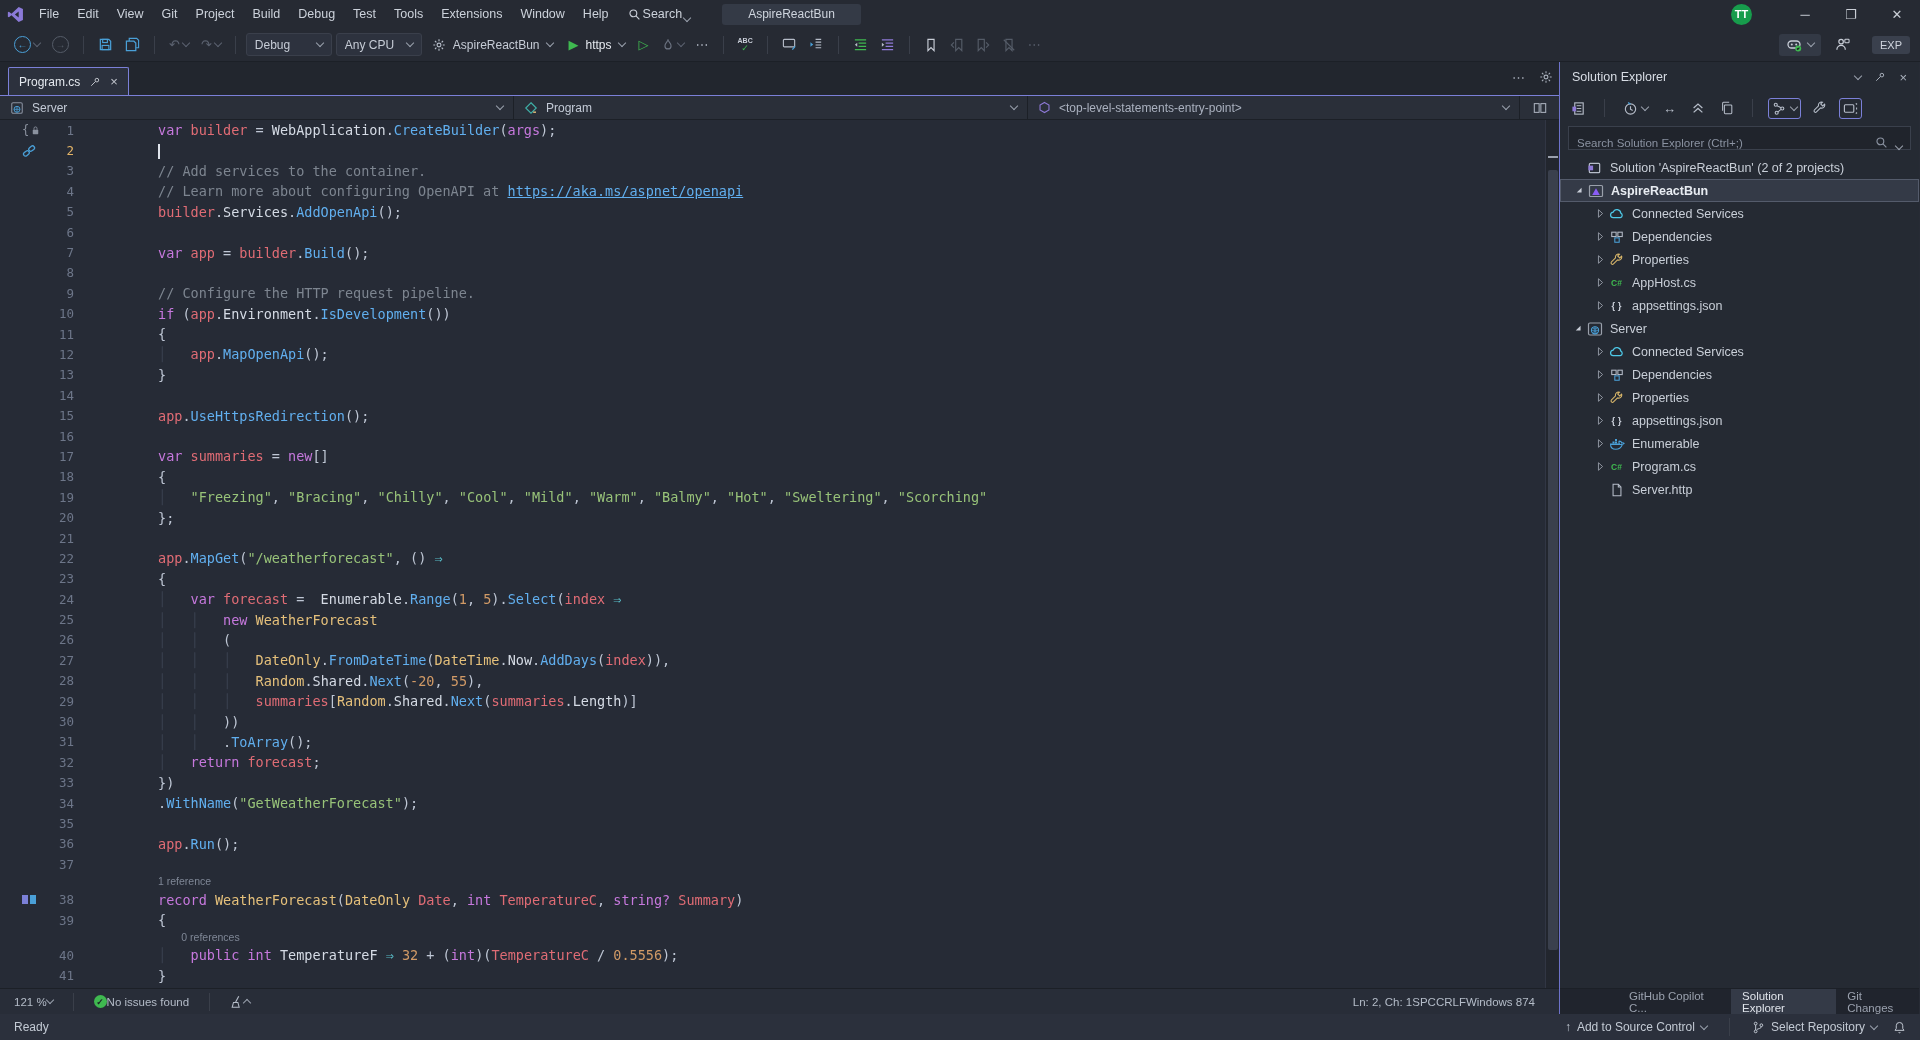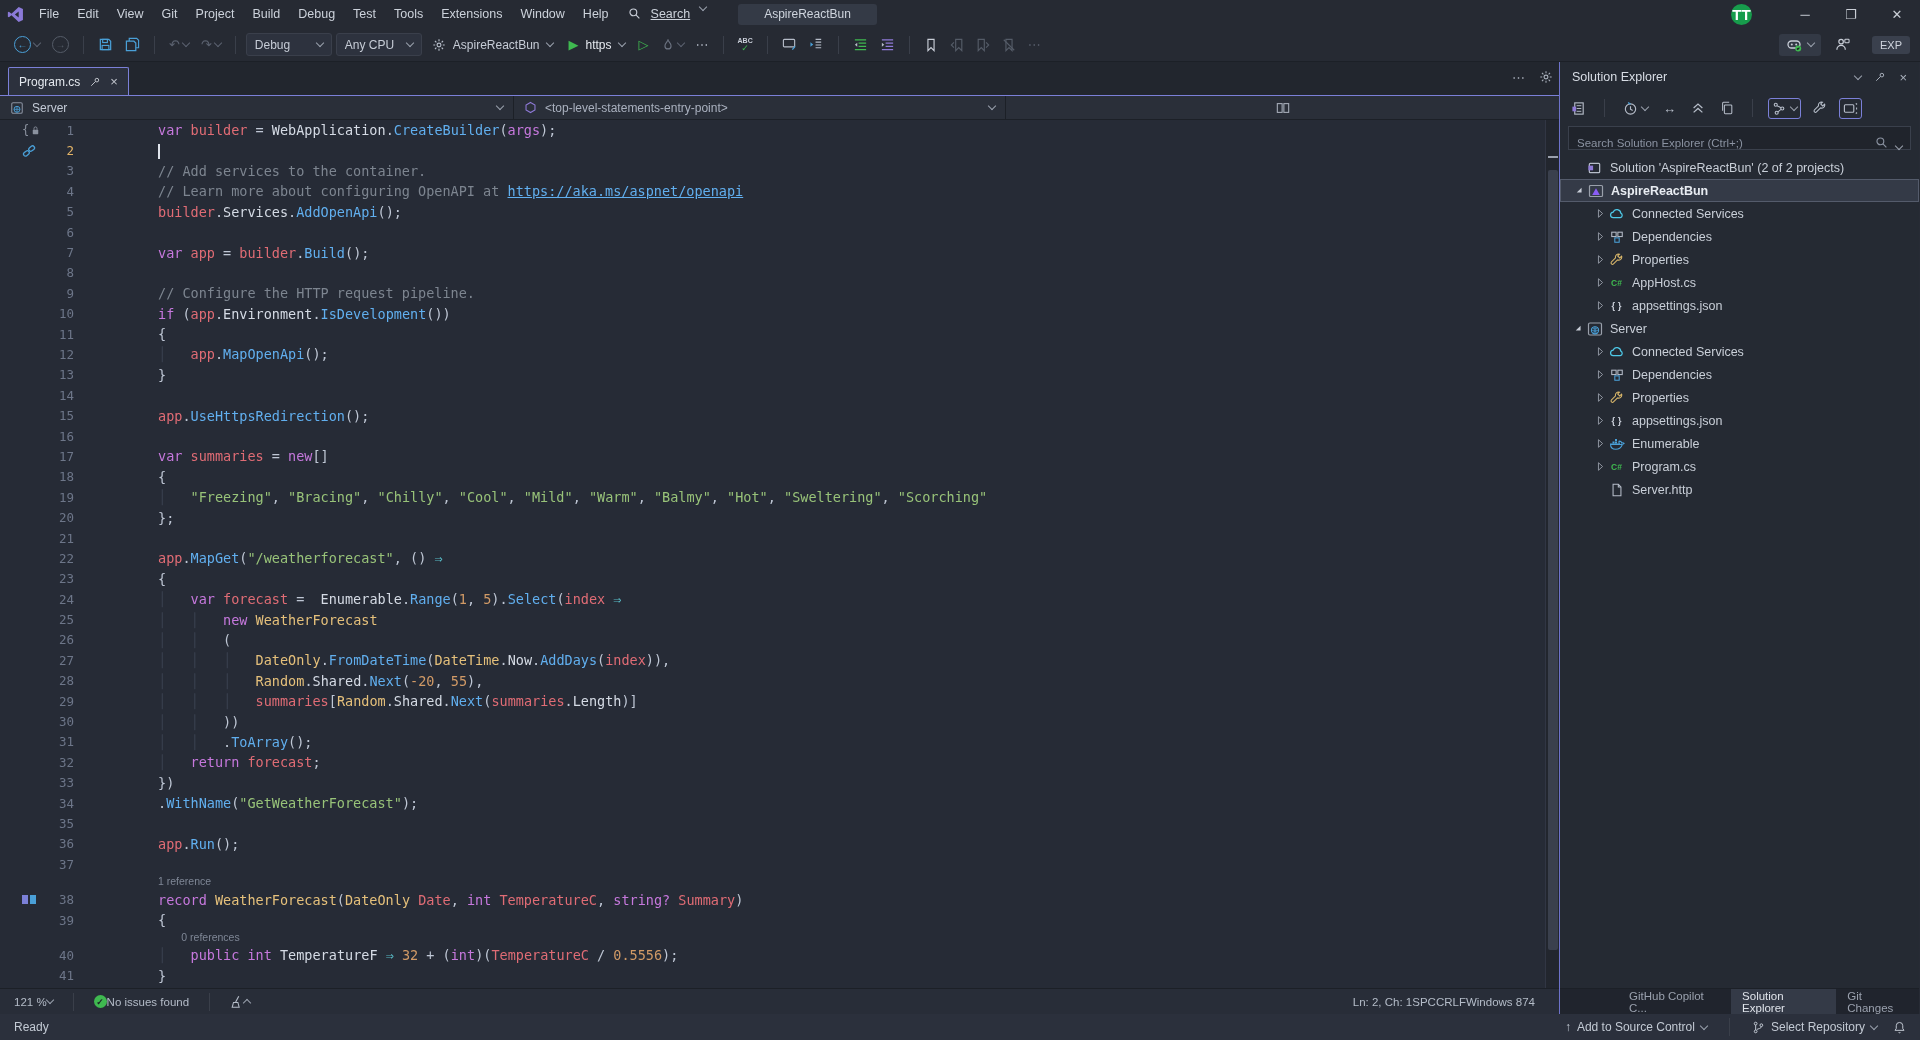--- a/index.html
+++ b/index.html
@@ -4,24 +4,24 @@
 <style>
   * { margin:0; padding:0; box-sizing:border-box; }
   html,body { width:1920px; height:1040px; overflow:hidden; background:#1e222a;
     font-family:"Liberation Sans", sans-serif; -webkit-font-smoothing:antialiased; }
   #app { width:1920px; height:1040px; display:flex; flex-direction:column; background:#272b35; }
 
   
   #titlebar { height:28px; background:#262a33; display:flex; align-items:center; color:#ccd2db; font-size:12.5px; flex:0 0 auto; }
   .logo { width:30px; display:flex; justify-content:center; align-items:center; }
   .mi { padding:0 9px; line-height:28px; cursor:default; }
-  #menu-search { display:flex; align-items:flex-start; gap:10px; padding:0 10px;text-decoration:underline; }
+  #menu-search { display:flex; align-items:flex-end; gap:2px; padding:0 10px; }
   #title-box { margin-left:22px; background:#343a46; border-radius:3px; height:21px; line-height:21px; padding:0 26px; color:#ced4dd; font-size:12px; }
   #tb-right { margin-left:auto; display:flex; align-items:center; }
-  #avatar { width:21px; height:21px; border-radius:50%; background:#179c4c; color:#fff; font-size:15px; font-weight:bold; display:flex; align-items:center; justify-content:center; margin-right:30px; }
+  #avatar { width:21px; height:21px; border-radius:50%; background:#179c4c; color:#fff; font-size:11px; font-weight:bold; display:flex; align-items:center; justify-content:center; margin-right:30px; }
   .winbtn { width:46px; height:28px; display:flex; align-items:center; justify-content:center; color:#c9ced6; font-size:13px; }
 
   
   #toolbar { height:34px; background:#262a33; display:flex; align-items:center; padding:0 10px; gap:4px; flex:0 0 auto; border-bottom:1px solid #1c2027; }
   .tsep { width:1px; height:18px; background:#3a3f4a; margin:0 6px; }
   .tbtn { display:flex; align-items:center; gap:3px; padding:3px 4px; border-radius:3px; color:#b6bdc9; }
   .tdd { display:flex; align-items:center; gap:8px; background:#2d323e; border:1px solid #3a3f4b; border-radius:3px; height:23px; padding:0 8px; font-size:12px; color:#c6ccd6; min-width:86px; justify-content:space-between; }
   .tddplain { display:flex; align-items:center; gap:7px; height:23px; padding:0 6px; font-size:12px; color:#c6ccd6; }
   .chv { width:6px; height:6px; border-right:1.4px solid #9aa1ad; border-bottom:1.4px solid #9aa1ad; transform:rotate(45deg); display:inline-block; margin-top:-3px; }
   .chv.dim { border-color:#5b6270; }
@@ -303,20 +303,28 @@
       </div>
 
       <div id="navbar">
         <span class="navdd" id="nav1">
           <svg width="14" height="14" viewBox="0 0 16 16">
               <rect x="2" y="2" width="12" height="12" rx="1.5" fill="none" stroke="#8a92a1" stroke-width="1.2"></rect>
               <circle cx="8" cy="9.5" r="3.4" fill="none" stroke="#4aa0d8" stroke-width="1.1"></circle>
               <path d="M4.6 9.5h6.8M8 6.1v6.8" stroke="#4aa0d8" stroke-width="0.9"></path>
             </svg>
           <span>Server</span>
+          <span class="chv"></span>
+        </span>
+        <span class="navdd" id="nav2">
+          <svg width="14" height="14" viewBox="0 0 16 16">
+              <path d="M8 2 14 8 8 14 2 8z" fill="none" stroke="#3fb1a8" stroke-width="1.3"></path>
+              <path d="M10.5 12.8h3.2" stroke="#e5c07b" stroke-width="1.6"></path>
+            </svg>
+          <span>Program</span>
           <span class="chv"></span>
         </span>
         <span class="navdd" id="nav3">
           <svg width="13" height="13" viewBox="0 0 16 16">
               <path d="M8 1.8 13.5 5v6L8 14.2 2.5 11V5z" fill="none" stroke="#8f7ad8" stroke-width="1.3"></path>
             </svg>
           <span>&lt;top-level-statements-entry-point&gt;</span>
           <span class="chv"></span>
         </span>
         <span id="nav-split">

